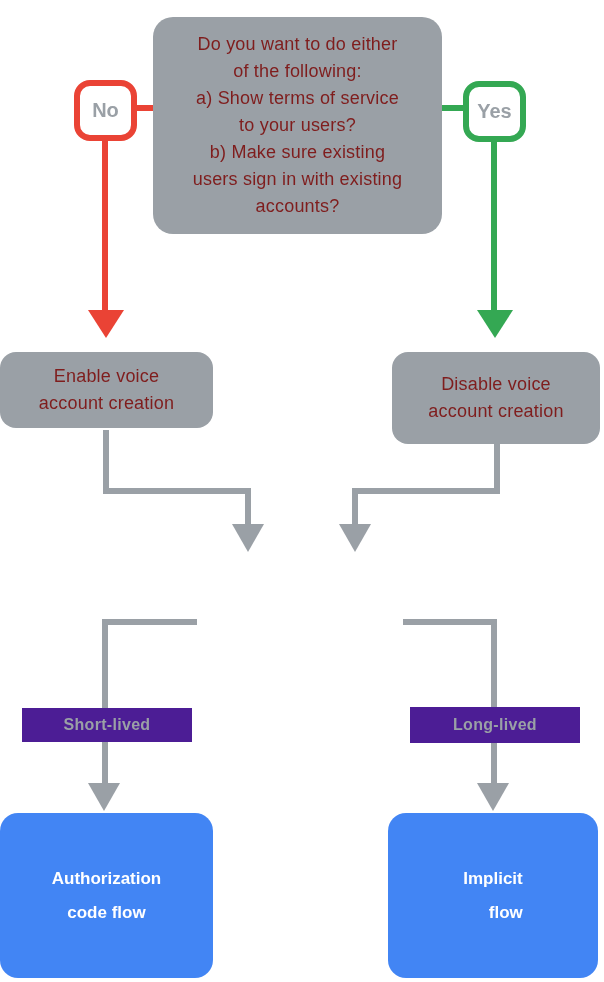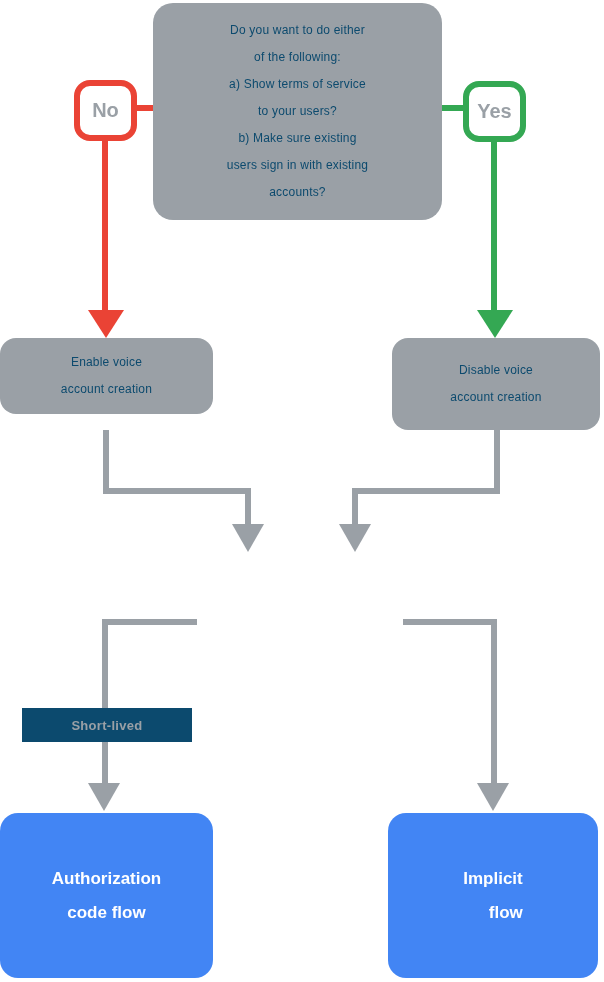--- a/index.html
+++ b/index.html
@@ -21,25 +21,26 @@
     box-sizing: border-box;
     display: flex;
     align-items: center;
     justify-content: center;
     text-align: center;
     white-space: pre-line;
     z-index: 2;
   }
   .node.gray {
     background: #9AA0A6;
-    color: #0c4a6e;
+    color: #7f1d1d;
     border-radius: 20px;
-    font-size: 12px;
+    font-size: 18px;
     line-height: 27px;
     letter-spacing: .2px;
+    margin-top: 14px;
   }
   .node.blue {
     background: #4285F4;
     color: #ffffff;
     border-radius: 18px;
     font-size: 17px;
     line-height: 34px;
     font-weight: bold;
   }
   #q1   { left: 153px; top: 3px;   width: 289px; height: 217px; }
@@ -62,26 +63,26 @@
     font-size: 20px;
     font-weight: bold;
     z-index: 4;
   }
   #no-badge  { left: 74px;  top: 80px; width: 63px; height: 61px; border: 6px solid #EA4335; }
   #yes-badge { left: 463px; top: 81px; width: 63px; height: 61px; border: 6px solid #34A853; }
 
   
   .tag {
     position: absolute;
-    background: #0c4a6e;
+    background: #4c1d95;
     display: flex;
     align-items: center;
     justify-content: center;
     color: #9AA0A6;
-    font-size: 13px;
+    font-size: 16px;
     font-weight: bold;
     letter-spacing: .3px;
     z-index: 3;
   }
   #short-tag { left: 22px;  top: 708px; width: 170px; height: 34px; }
   #long-tag  { left: 410px; top: 707px; width: 170px; height: 36px; }
 
   
   .line { position: absolute; z-index: 1; }
   .line.red   { background: #EA4335; }
@@ -169,19 +170,20 @@
 
 
   <div class="line gray" id="bl-h"></div>
   <div class="line gray" id="bl-v"></div>
   <div class="arrowhead gray" id="bl-a"></div>
   <div class="tag" id="short-tag">Short-lived</div>
 
   <div class="line gray" id="br-h"></div>
   <div class="line gray" id="br-v"></div>
   <div class="arrowhead gray" id="br-a"></div>
+  <div class="tag" id="long-tag">Long-lived</div>
 
   <div class="node blue" id="auth">Authorization
 code flow</div>
   <div class="node blue" id="impl">Implicit
 flow</div>
 
 </div>
 
 </body></html>

